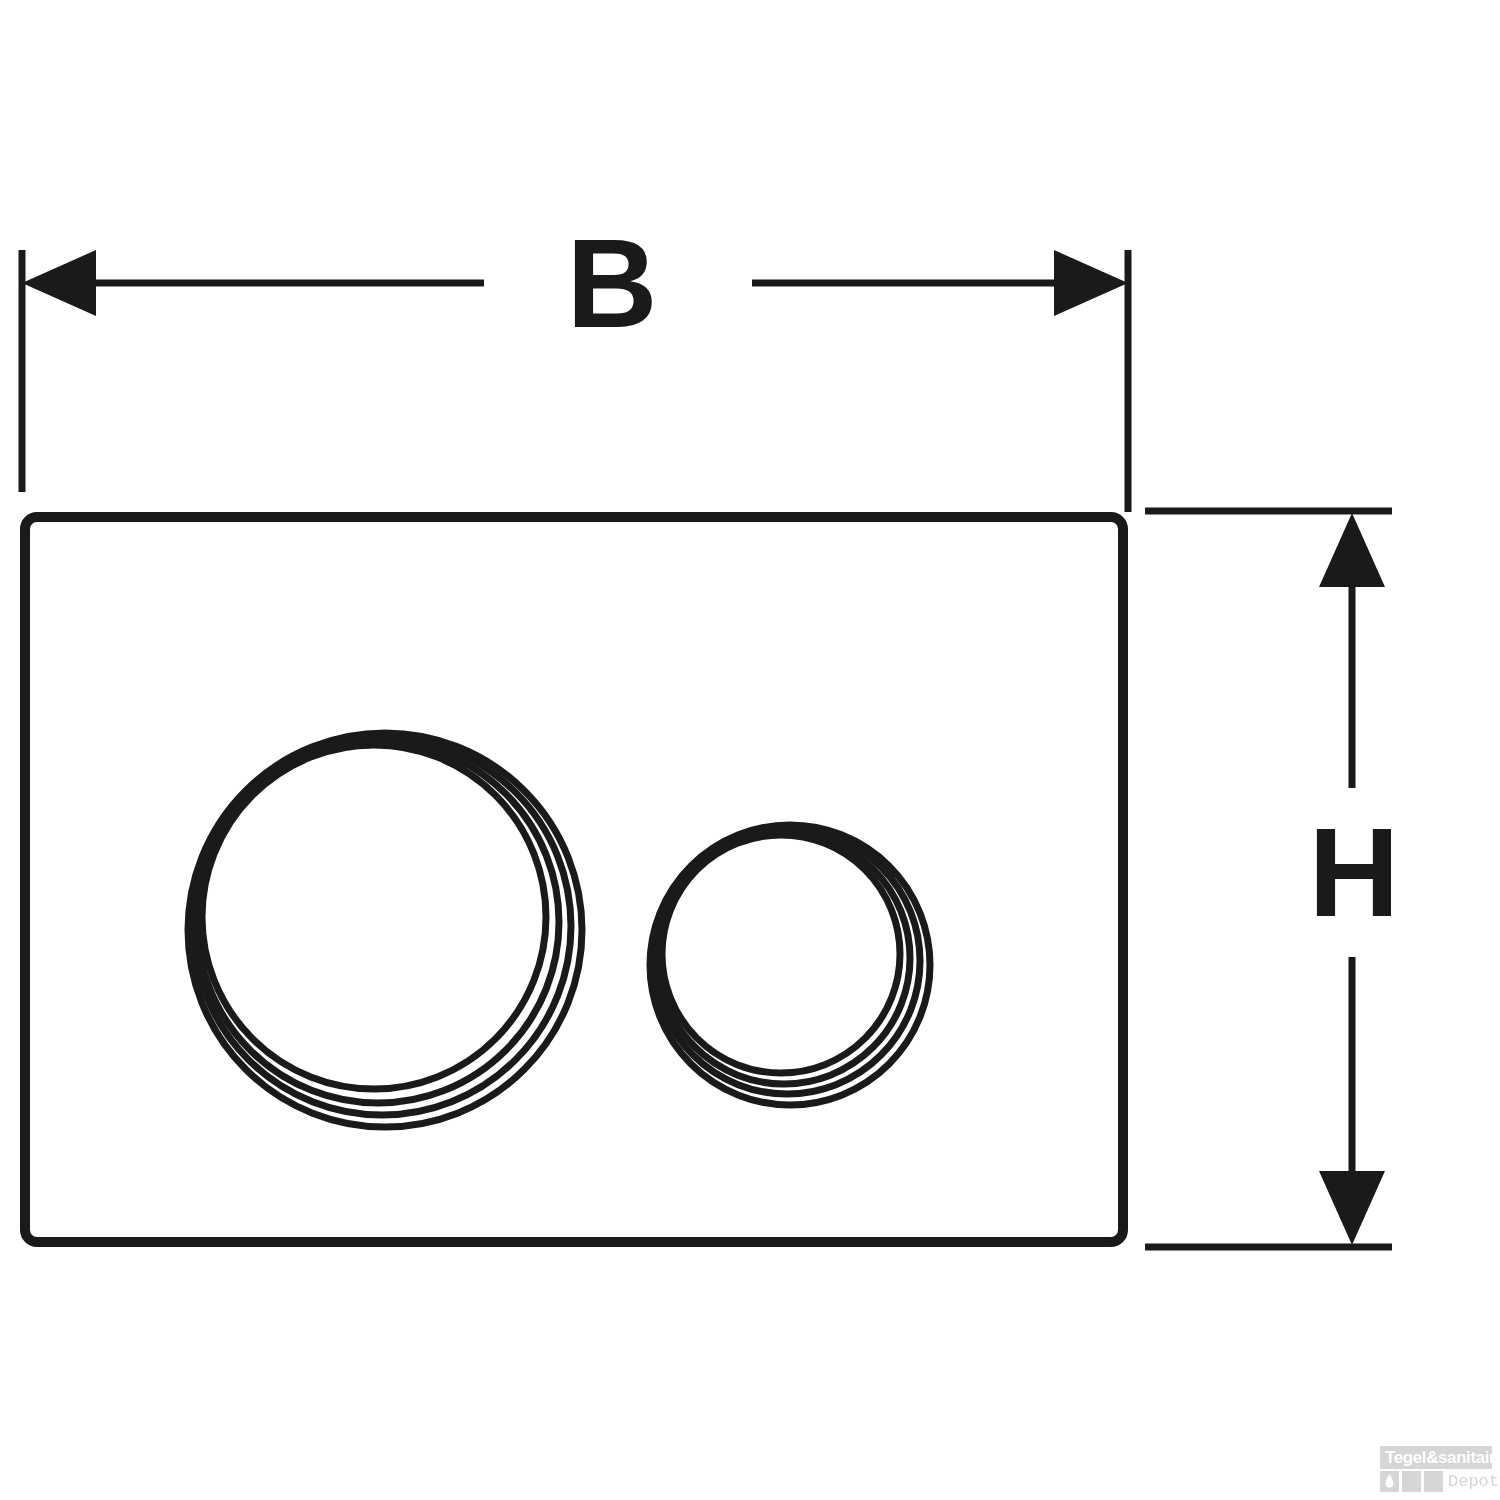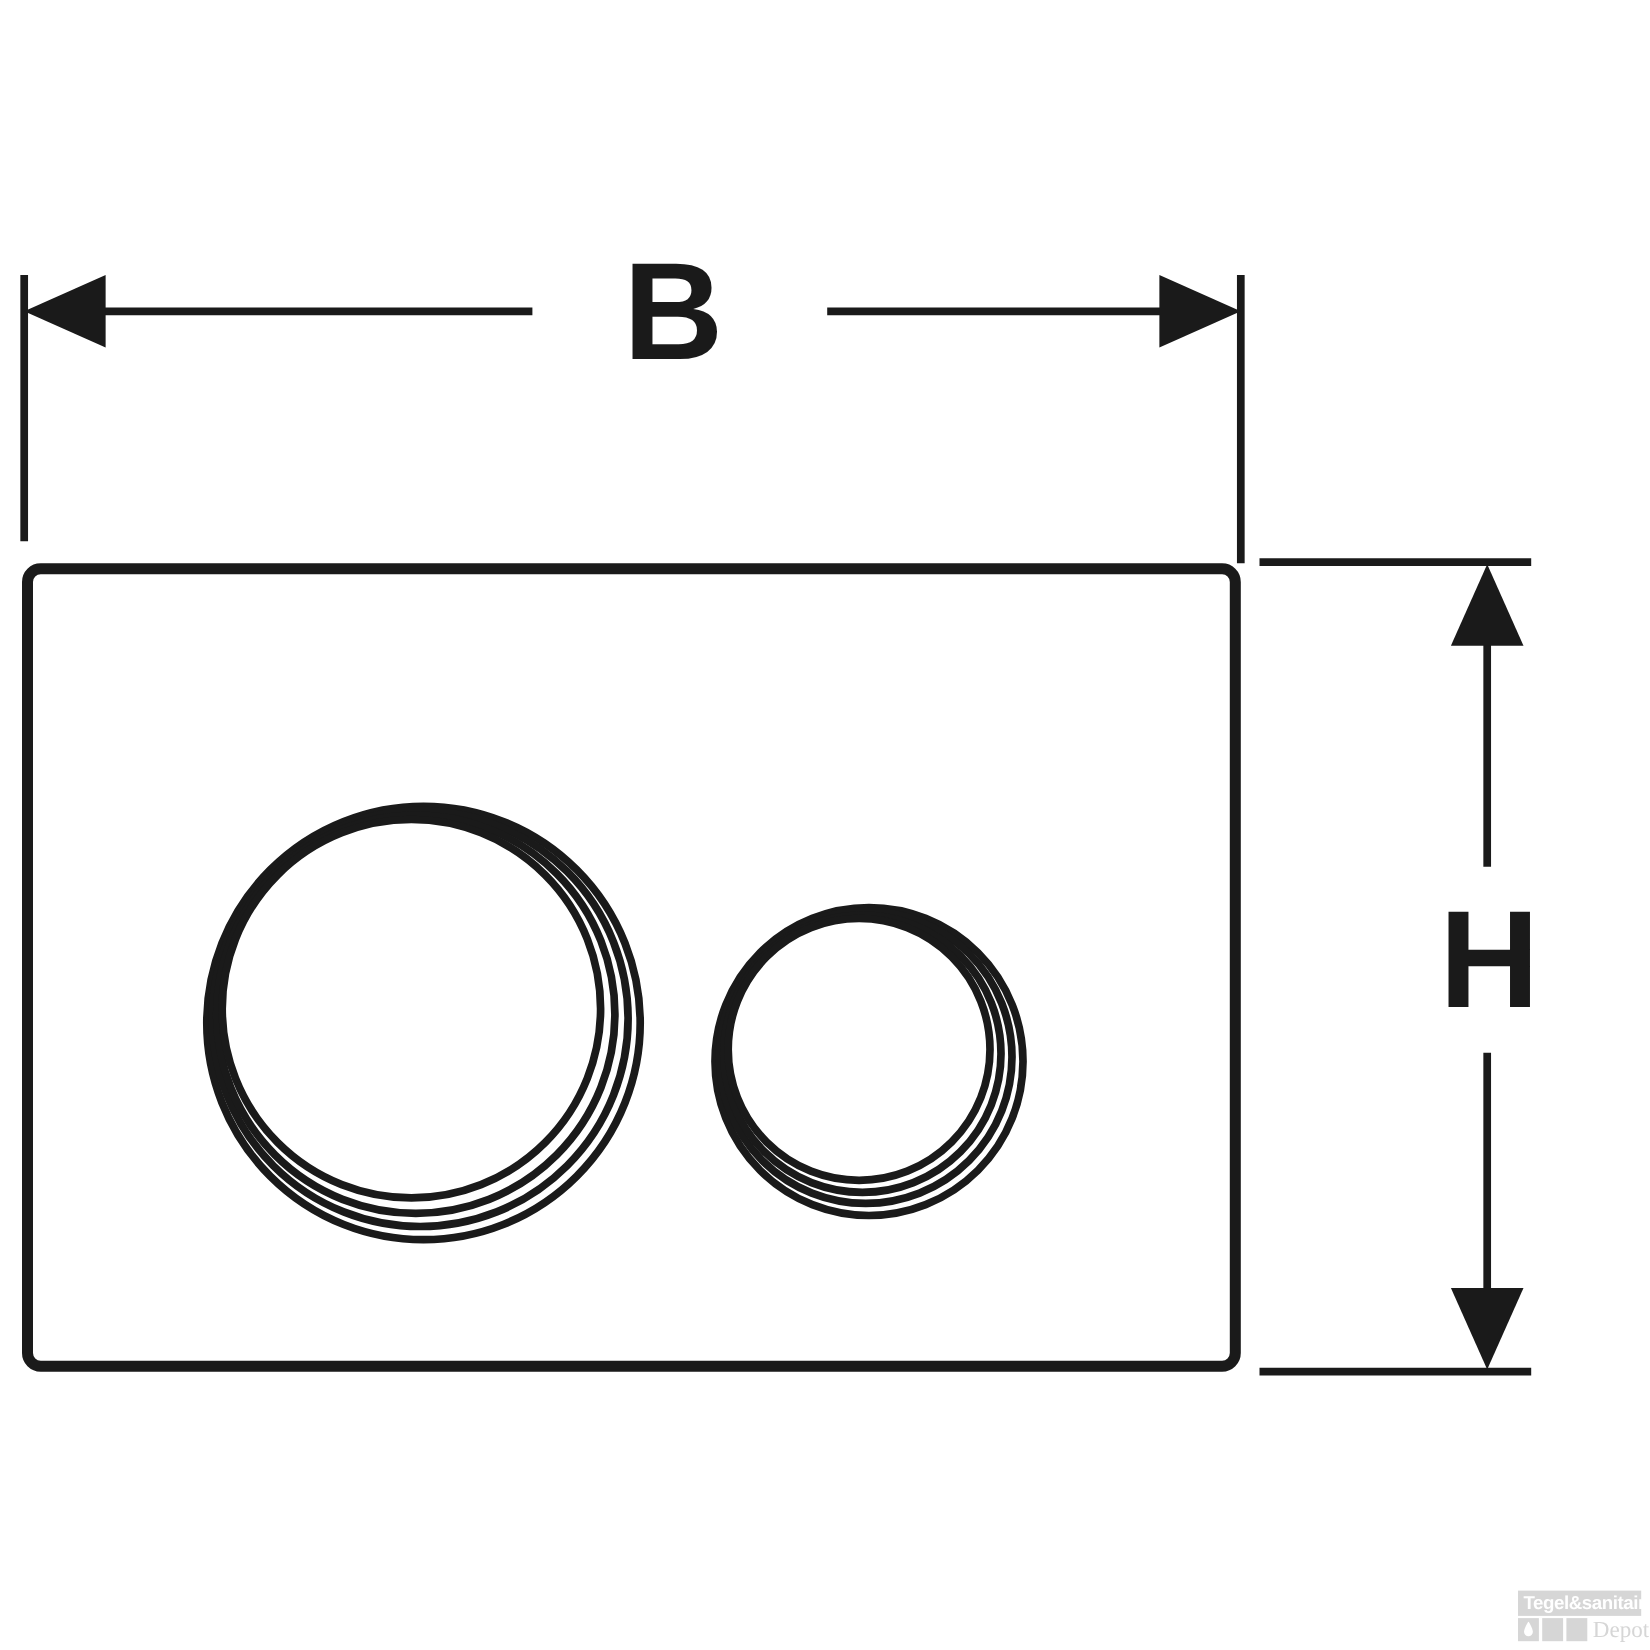--- a/index.html
+++ b/index.html
@@ -74,22 +74,22 @@
     position: absolute;
     left: 27px;
     top: 28px;
     width: 9px;
     height: 15px;
   }
   .wm-depot {
     position: absolute;
     left: 90px;
     top: 26px;
-    font-family: Liberation Serif, serif;
-    font-size: 21px;
+    font-family: Liberation Mono, monospace;
+    font-size: 17px;
     color: #d6d6d6;
     line-height: 19px;
     white-space: nowrap;
   }
 </style>
 </head>
 <body>
 
 <div id="stage">
 

